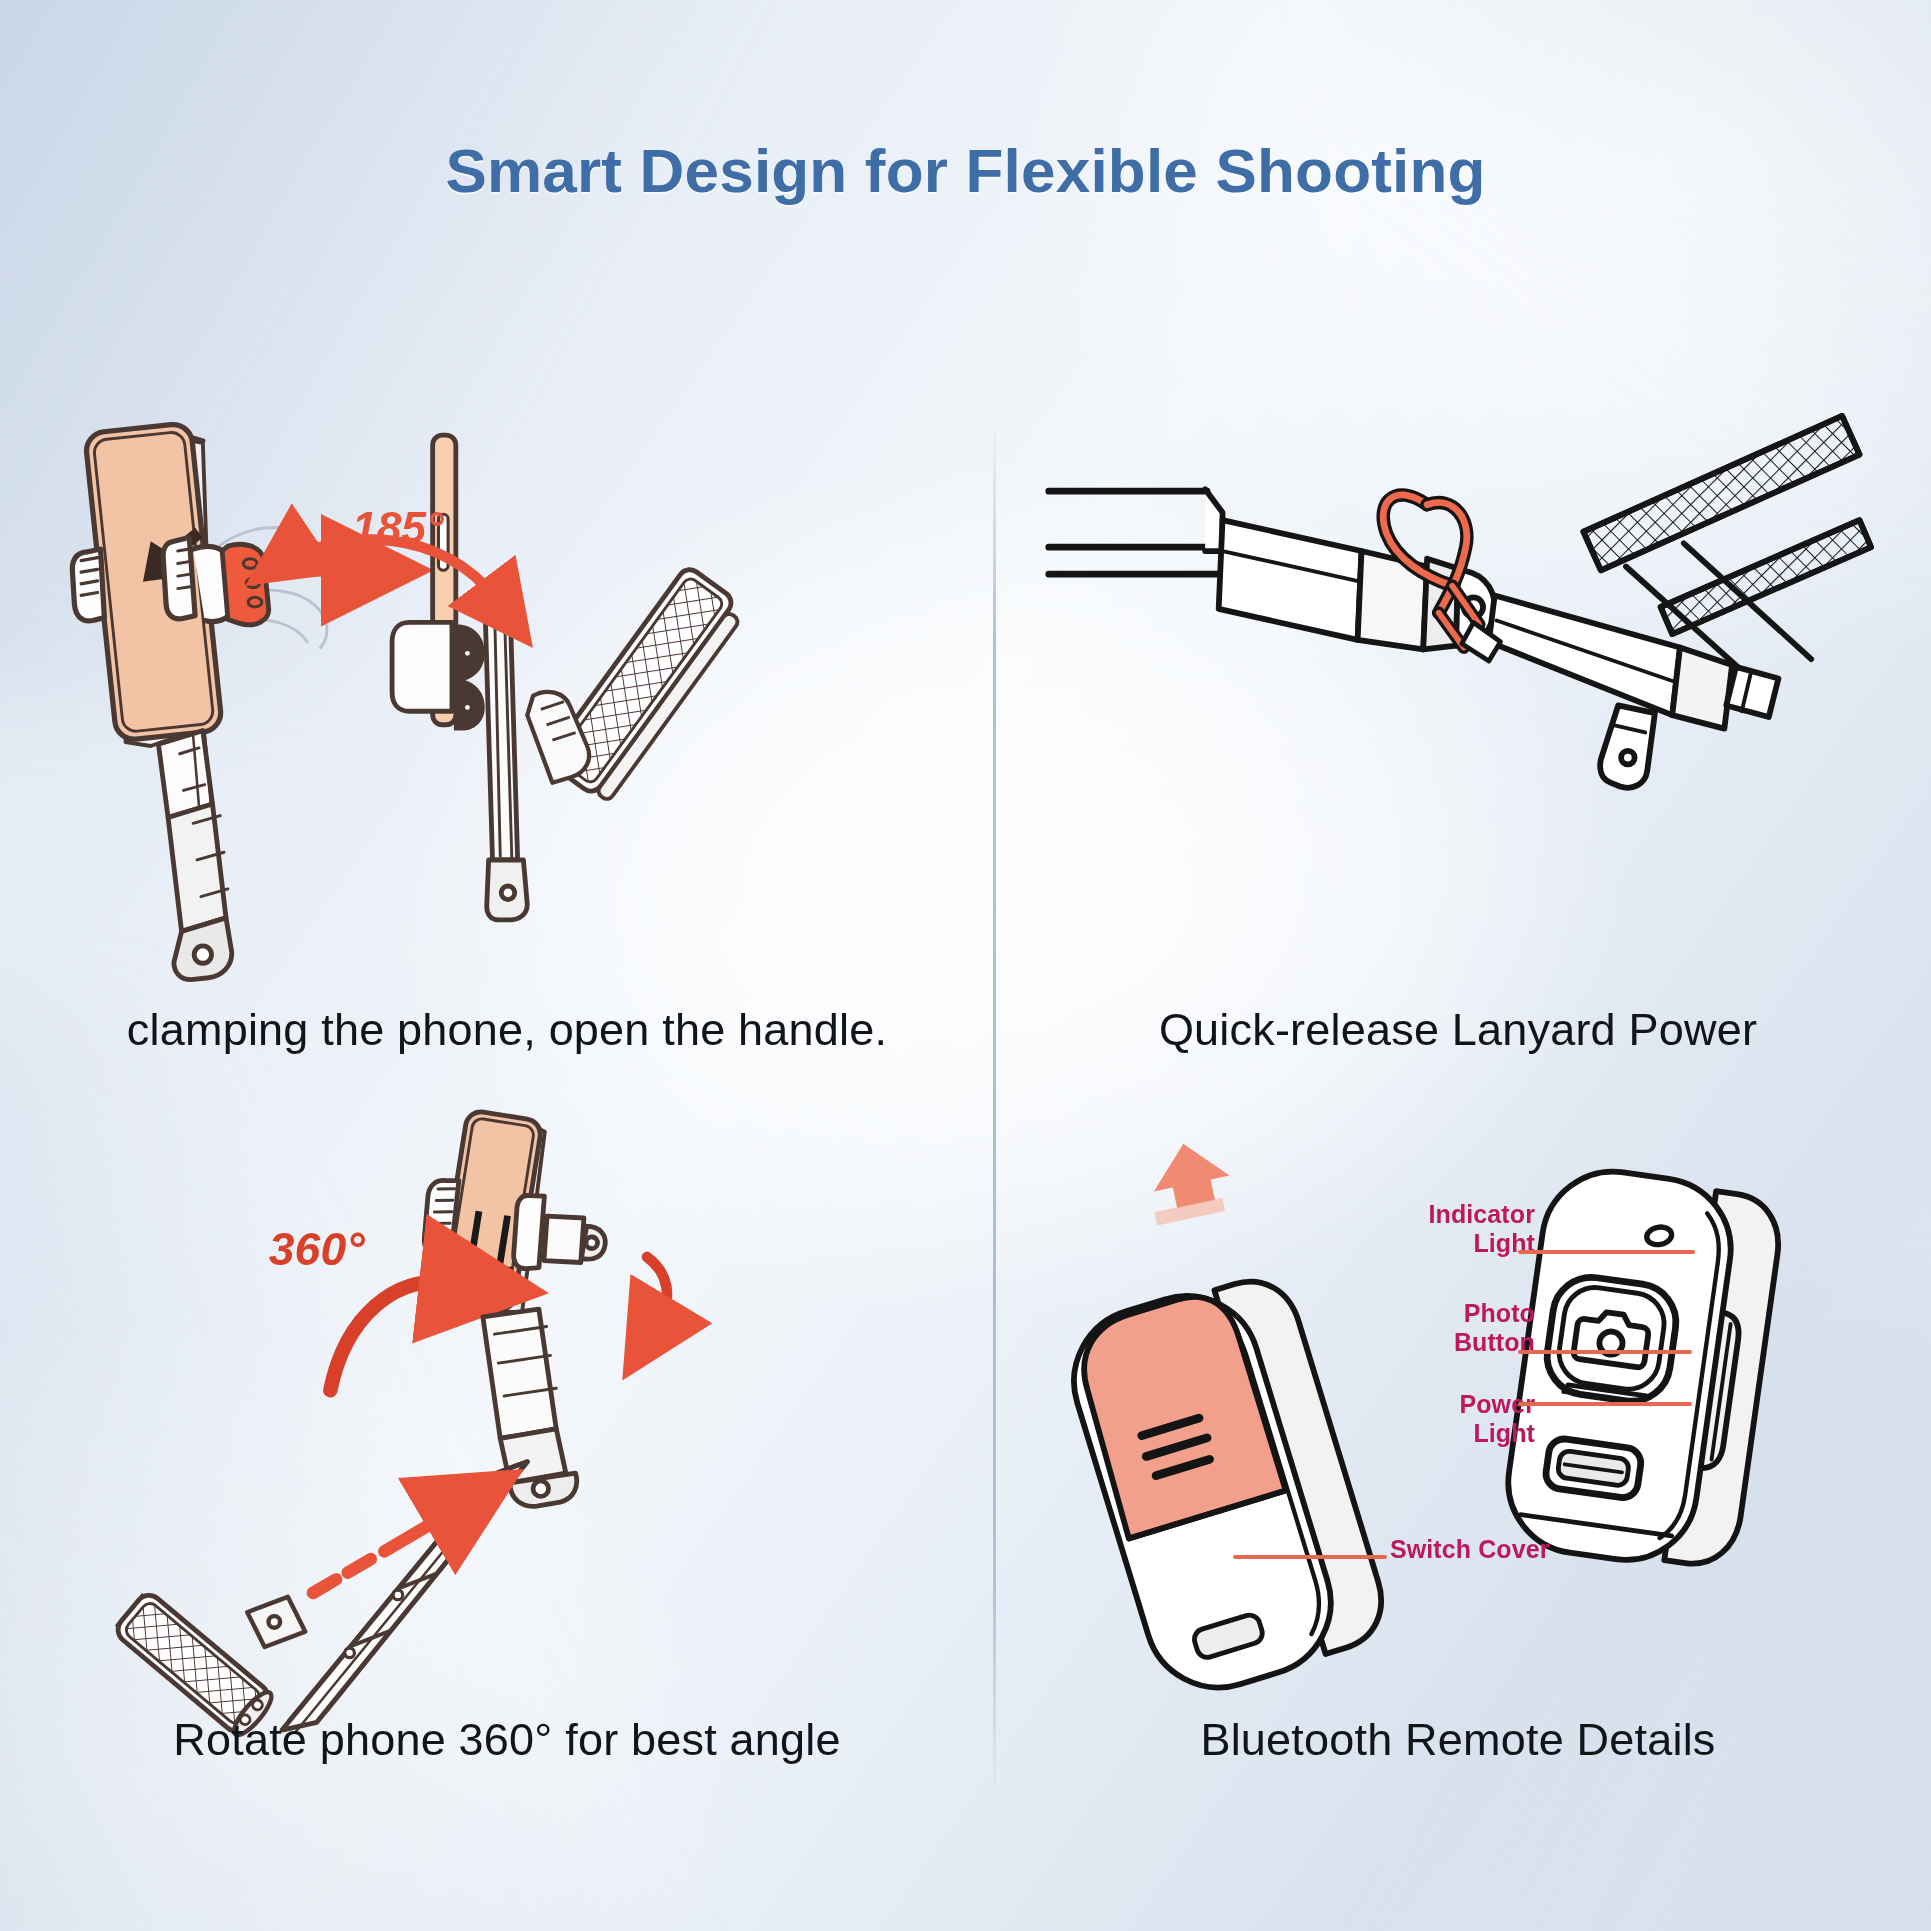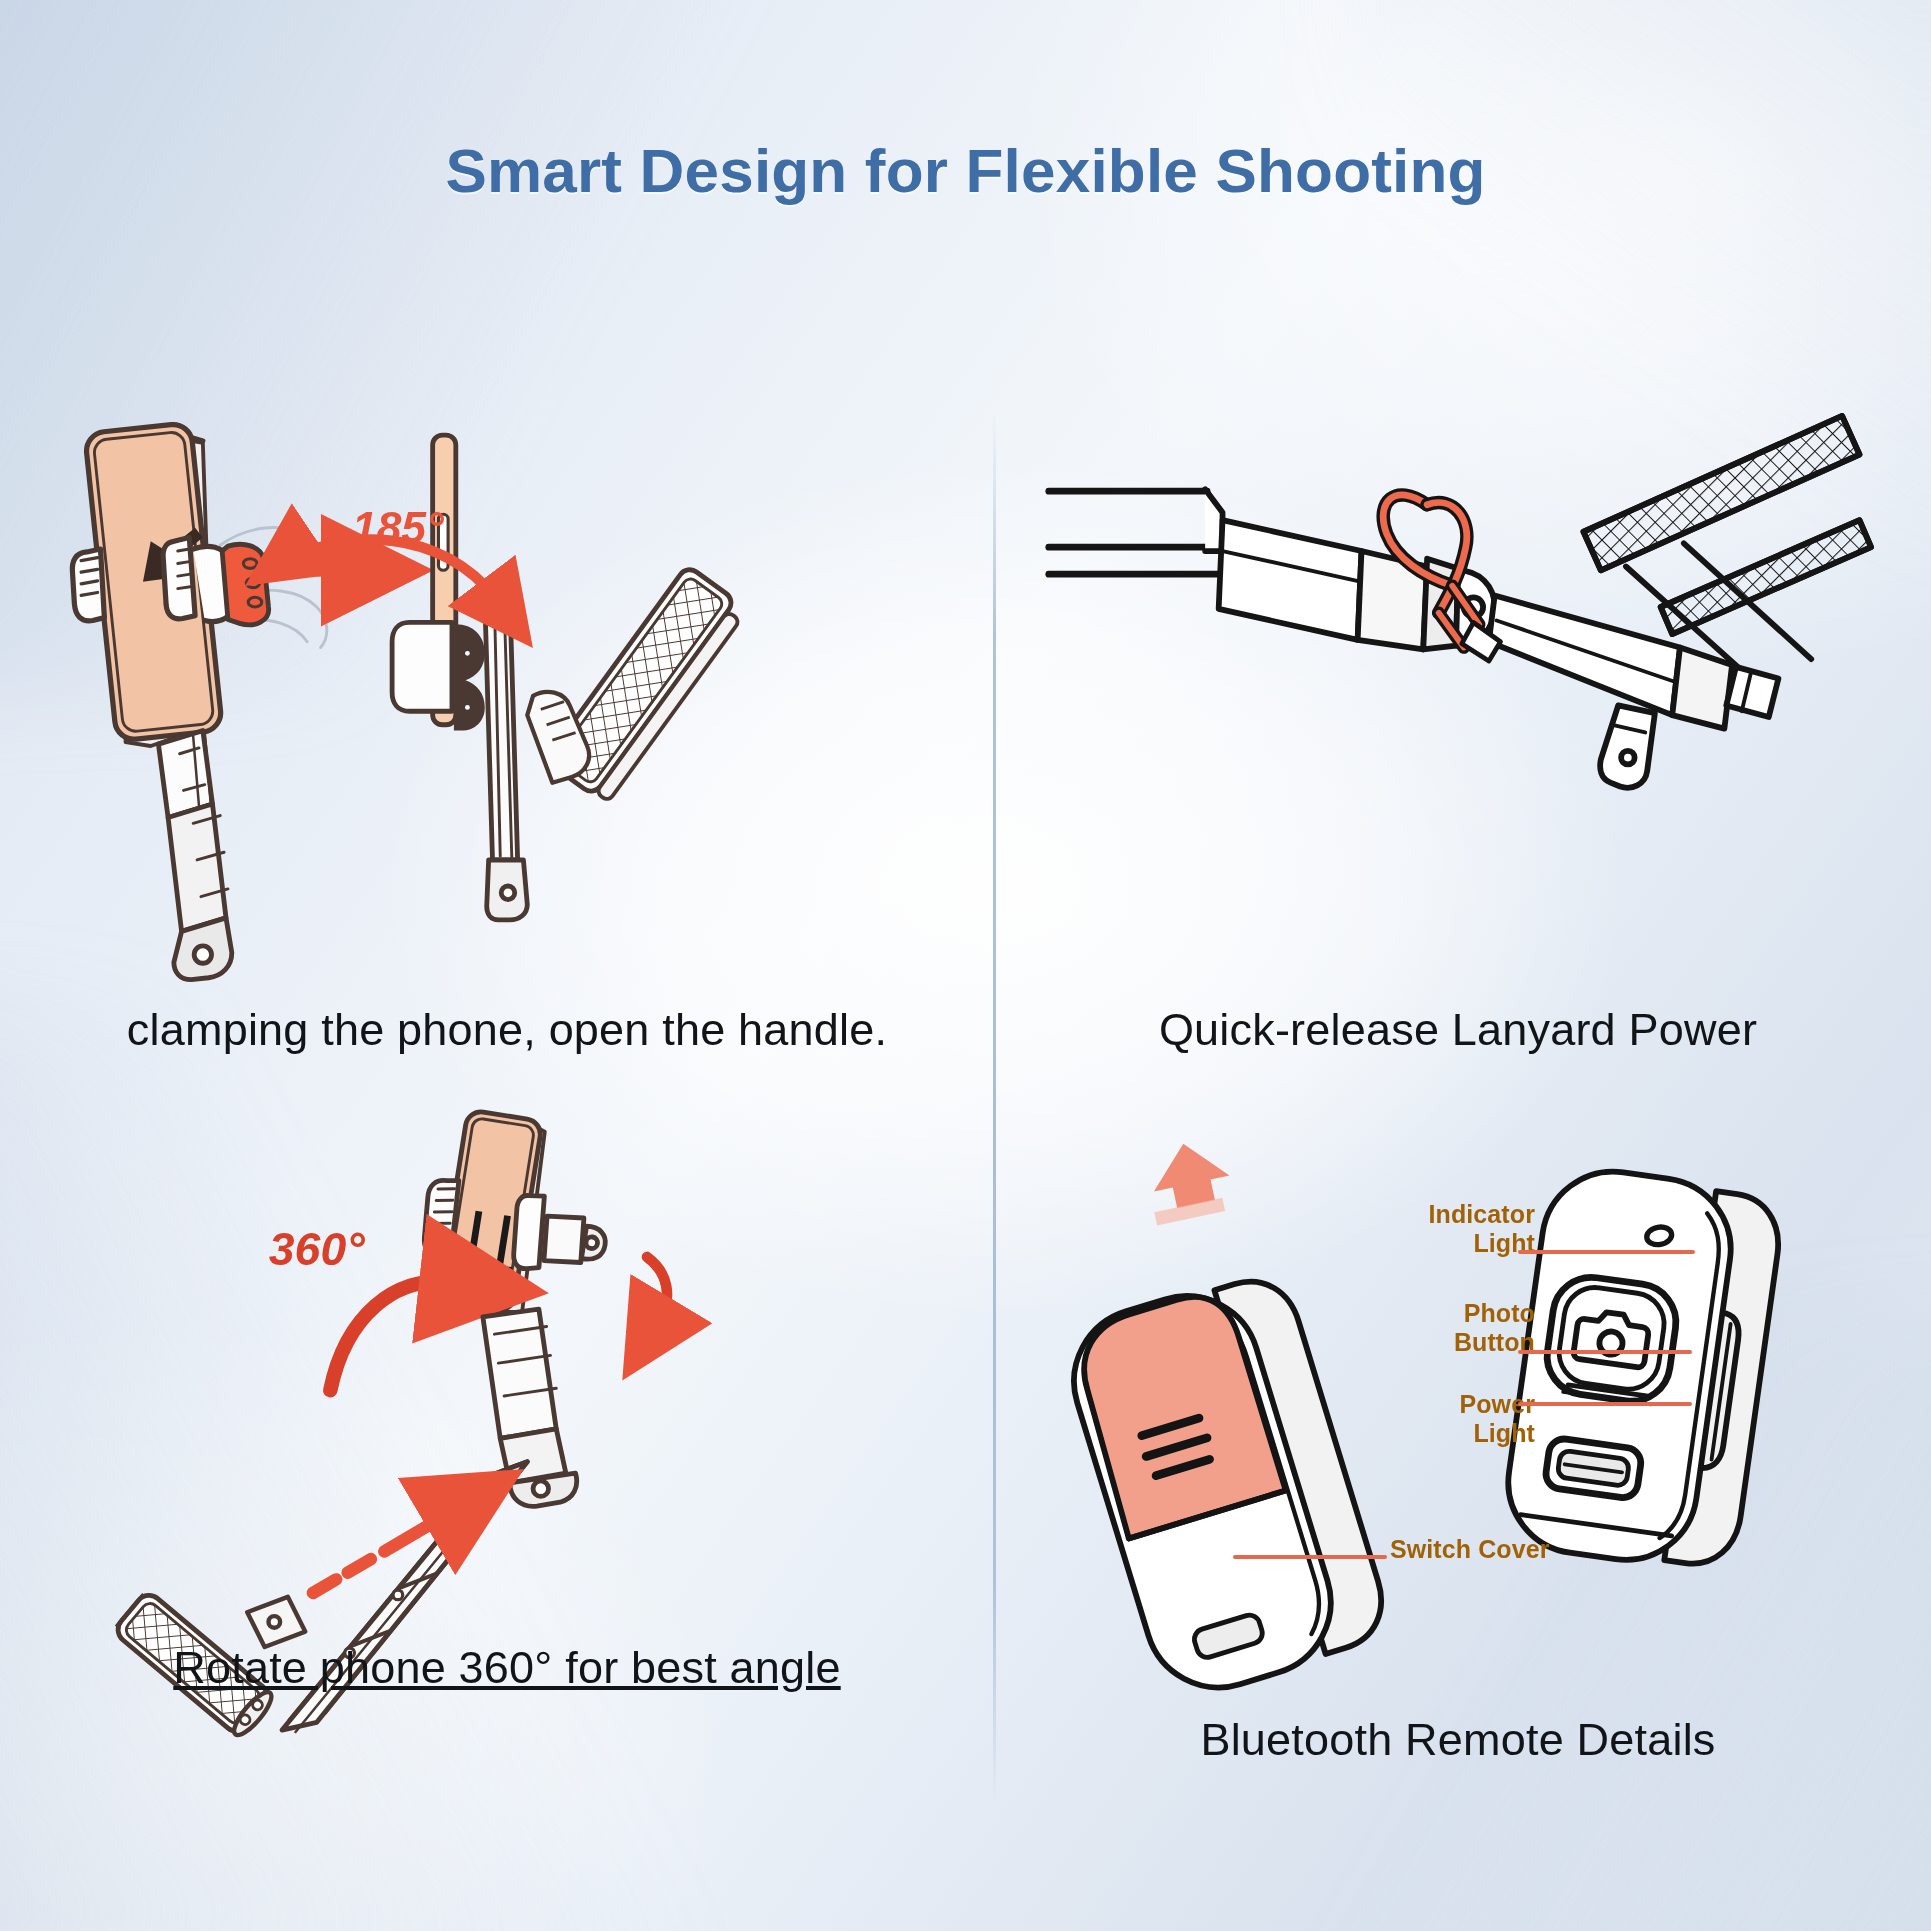--- a/index.html
+++ b/index.html
@@ -56,27 +56,27 @@
 
   .panel svg{display:block;width:100%;height:100%;overflow:visible;}
 
   
   .caption{
     position:absolute;text-align:center;
     font-size:45px;font-weight:300;color:#111418;
     letter-spacing:0.2px;white-space:nowrap;
   }
   .cap-tl{left:58px;width:898px;top:1004px;}
-  .cap-bl{left:58px;width:898px;top:1642px;text-decoration:underline;}
+  .cap-bl{left:58px;width:898px;top:1714px;}
   .cap-tr{left:1043px;width:830px;top:1004px;}
   .cap-br{left:1043px;width:830px;top:1714px;}
 
   
   .callout{
-    position:absolute;font-size:25px;font-weight:bold;color:#a16207;
+    position:absolute;font-size:25px;font-weight:bold;color:#be185d;
     line-height:1.14;letter-spacing:0.1px;text-align:right;
   }
   .co-indicator{left:1352px;top:1200px;width:183px;}
   .co-photo{left:1352px;top:1299px;width:183px;}
   .co-power{left:1352px;top:1390px;width:183px;}
   .co-battery{left:1390px;top:1535px;width:251px;text-align:left;}
 
   .leader{position:absolute;height:3.9px;background:#e4694f;border-radius:1.9px;}
   .ld-indicator{left:1518px;top:1250px;width:177px;}
   .ld-photo{left:1518px;top:1350px;width:174px;}

